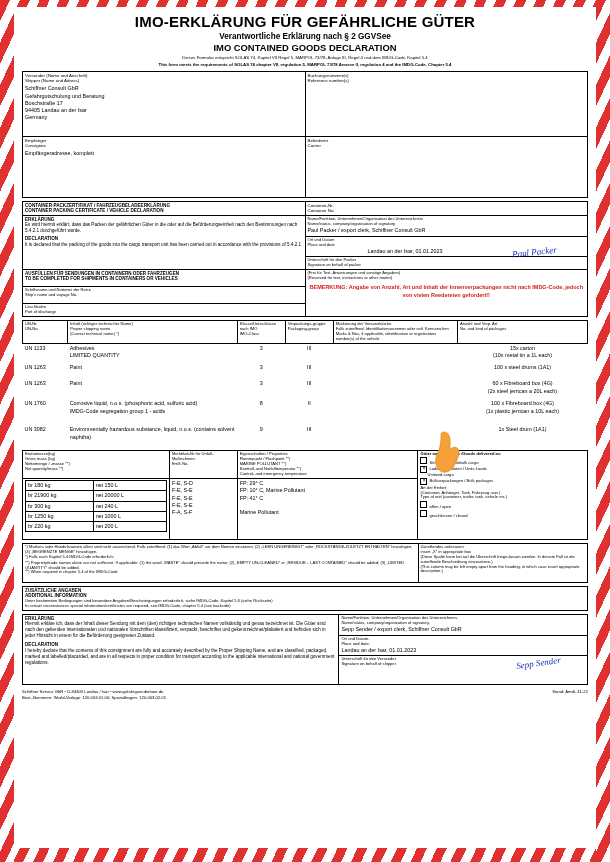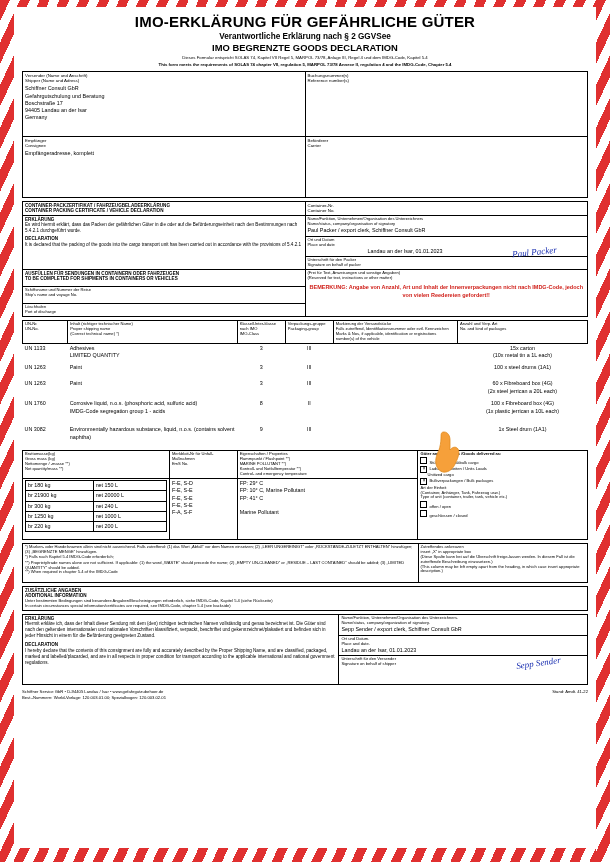--- a/index.html
+++ b/index.html
@@ -98,21 +98,21 @@
 <div class="stripe-top"></div>
 <div class="stripe-bottom"></div>
 <div class="stripe-left"></div>
 <div class="stripe-right"></div>
 
 <div class="page">
 
   <div class="hdr">
     <h1>IMO-ERKLÄRUNG FÜR GEFÄHRLICHE GÜTER</h1>
     <h2>Verantwortliche Erklärung nach § 2 GGVSee</h2>
-    <h3>IMO BEGRENZTE GOODS DECLARATION</h3>
+    <h3>IMO CONTAINED GOODS DECLARATION</h3>
     <div class="tiny">Dieses Formular entspricht SOLAS 74, Kapitel VII Regel 5, MARPOL 73/78, Anlage III, Regel 4 und dem IMDG-Code, Kapitel 5.4</div>
     <div class="tiny" style="font-weight:bold;">This form meets the requirements of SOLAS 74 chapter VII, regulation 5, MARPOL 73/78 Annexe II, regulation 4 and the IMDG-Code, Chapter 5.4</div>
   </div>
 
   <table class="main">
     <colgroup>
         <col style="width:50%">
         <col style="width:50%">
       </colgroup>
     <tbody>

